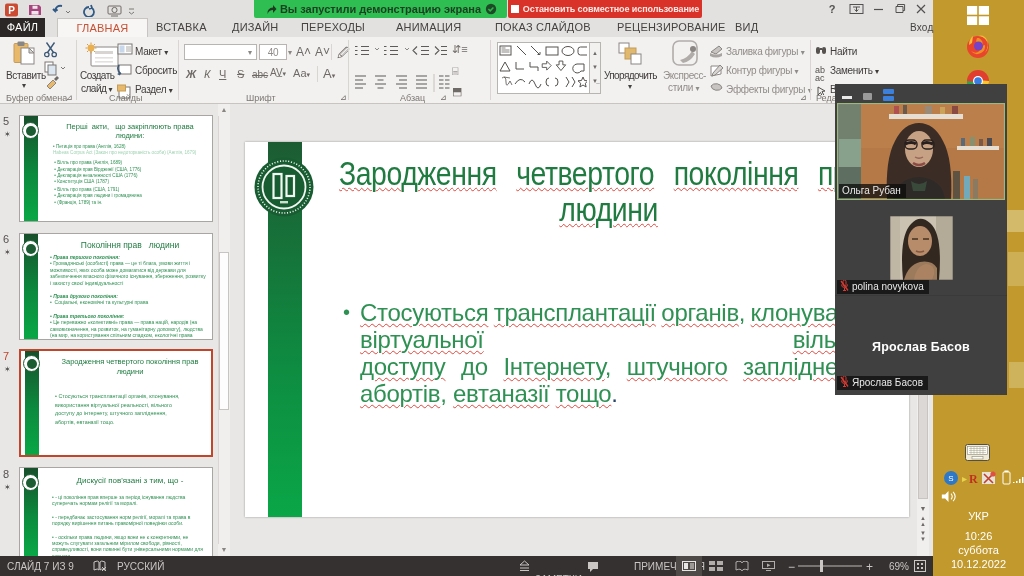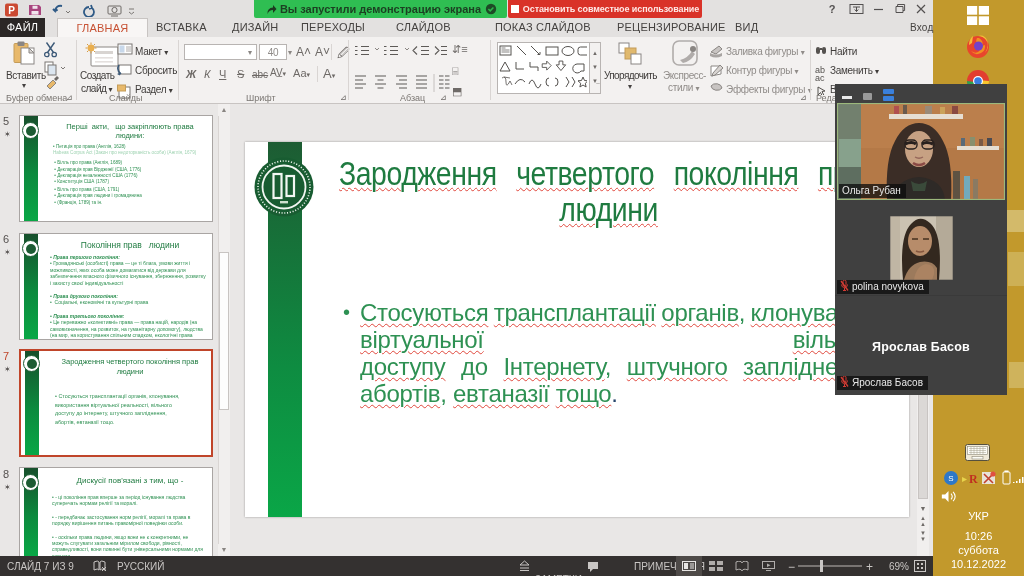--- a/index.html
+++ b/index.html
@@ -154,21 +154,21 @@
       <path d="M72 3.5 h7 v6 h-7 z m1.6 0 v-2 h7 v6 h-1.6" stroke="#535050" fill="none"></path>
       <path d="M93 2 l8 8 m0 -8 l-8 8" stroke="#535050" stroke-width="1.2" fill="none"></path>
     </svg>
   </div>
   <div id="tabrow" class="abs">
     <div class="tab" style="left:0;width:45px;background:#2b2726;color:#fff;text-align:center;padding:0;">ФАЙЛ</div>
     <div class="tab" style="left:57px;width:91px;background:#f8f6f5;color:#c75133;text-align:center;padding:0;border:1px solid #c8c4c2;border-bottom:none;">ГЛАВНАЯ</div>
     <div class="tab" style="left:156px;padding:0;">ВСТАВКА</div>
     <div class="tab" style="left:232px;padding:0;">ДИЗАЙН</div>
     <div class="tab" style="left:301px;padding:0;">ПЕРЕХОДЫ</div>
-    <div class="tab" style="left:396px;padding:0;">СЛАЙДОВ</div>
+    <div class="tab" style="left:396px;padding:0;">АНИМАЦИЯ</div>
     <div class="tab" style="left:495px;padding:0;">ПОКАЗ СЛАЙДОВ</div>
     <div class="tab" style="left:617px;padding:0;">РЕЦЕНЗИРОВАНИЕ</div>
     <div class="tab" style="left:735px;padding:0;">ВИД</div>
     <div class="tab" style="left:910px;padding:0;color:#454240;font-size:10px;">Вход</div>
   </div>
   <div id="ribbon" class="abs">
 
     <svg class="abs" style="left:13px;top:4px" width="24" height="24" viewBox="0 0 24 24">
       <rect x="1" y="2.5" width="14" height="19" rx="1" fill="#e8b96b" stroke="#c49c59"></rect>
       <rect x="4.5" y="0.5" width="7" height="4.5" rx="1" fill="#8a8683"></rect>

